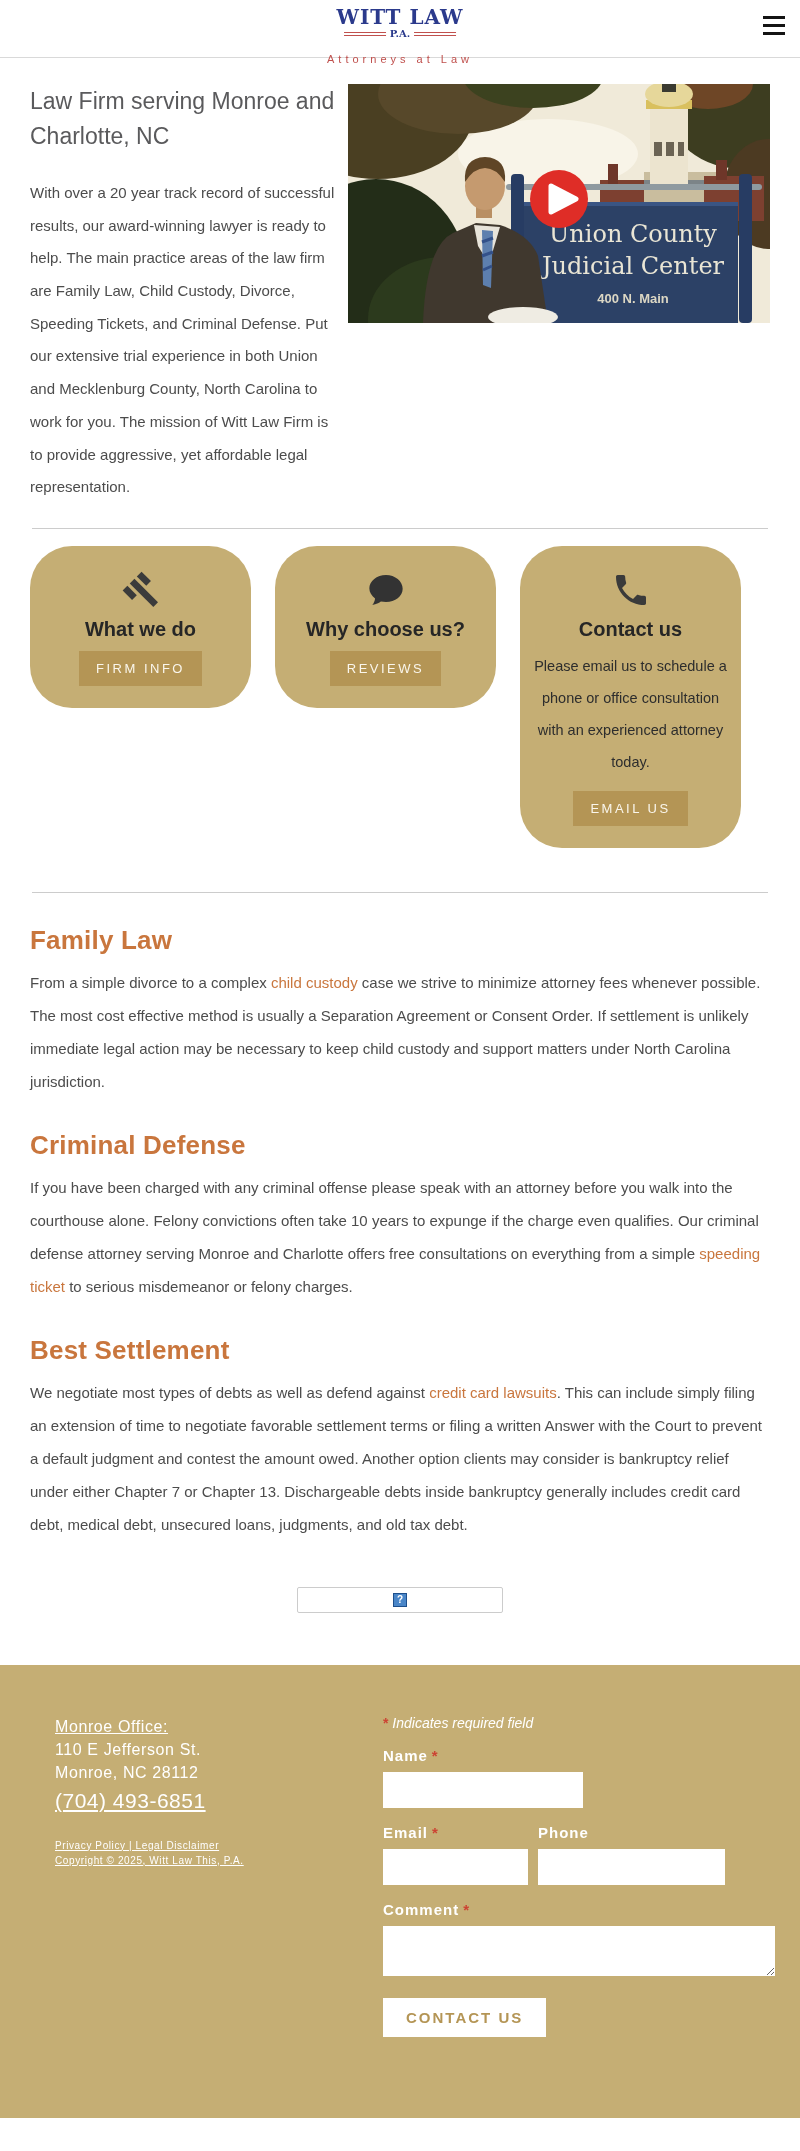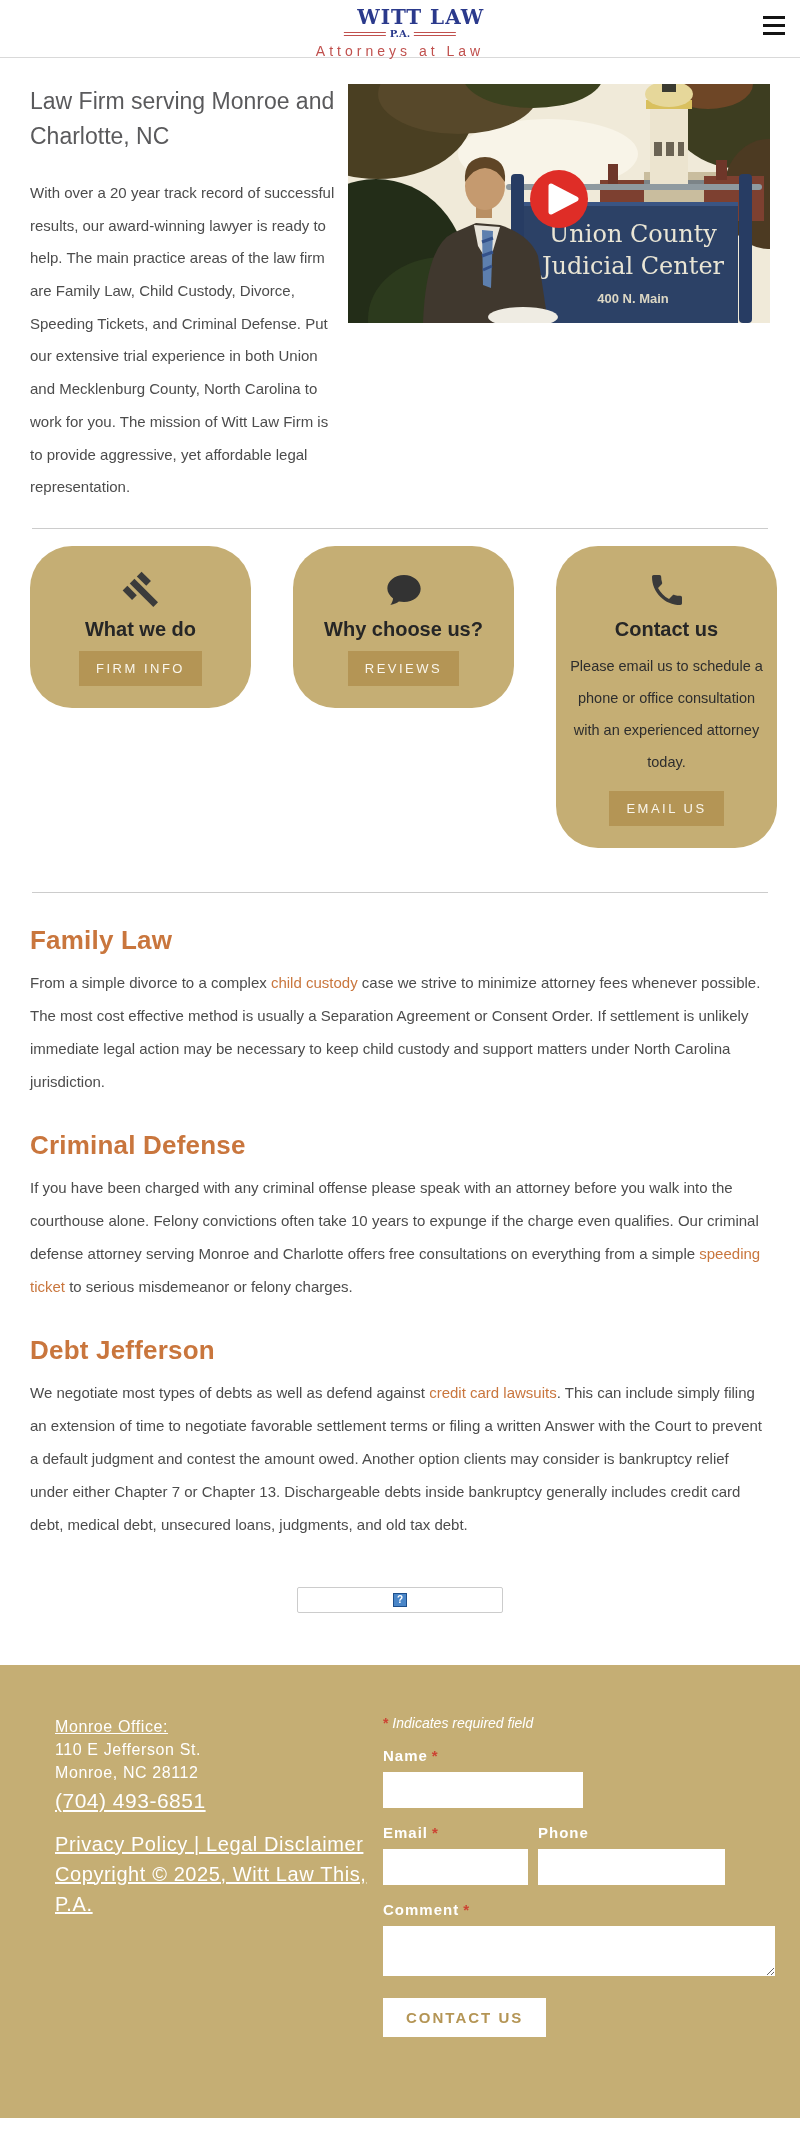--- a/index.html
+++ b/index.html
@@ -20,53 +20,53 @@
   }
   
   .header{
     position:relative;
     height:58px;
     background:#fff;
     border-bottom:1px solid #d9d9d9;
   }
   .logo{
     position:absolute;left:50%;top:7px;transform:translateX(-50%);
-    text-align:right;cursor:pointer;
+    text-align:center;cursor:pointer;
   }
   .logo-title{
     font-family:"DejaVu Serif",serif;
     font-weight:bold;font-size:20px;letter-spacing:1px;
     color:var(--logo_blue);line-height:1;
   }
   .logo-sub-row{display:flex;align-items:center;justify-content:center;gap:4px;margin-top:2px;}
   .pa-line{width:42px;height:4px;border-top:1px solid var(--logo_red);border-bottom:1px solid var(--logo_red);}
   .logo-sub{
     font-family:"DejaVu Serif",serif;font-weight:bold;font-size:10px;
     color:var(--logo_blue);line-height:1;
   }
   .logo-tagline{
-    margin-top:5px;font-size:14px;letter-spacing:4px;color:var(--logo_red);line-height:1;
+    margin-top:15px;font-size:11px;letter-spacing:4px;color:var(--logo_red);line-height:1;
   }
   .hamburger{position:absolute;right:15px;top:16px;width:22px;cursor:pointer;}
   .hamburger .bar{height:3px;background:#141414;margin-bottom:5px;}
   .hamburger .bar:last-child{margin-bottom:0;}
   
   .main{padding:0 30px;}
   .intro{display:flex;align-items:flex-start;padding-top:26px;min-height:470px;}
   .intro-col{width:312px;flex:0 0 312px;}
   .intro h1{
     font-size:23px;font-weight:500;color:var(--heading_gray);
     line-height:1.5;margin-bottom:24px;
   }
   .intro p{font-size:15px;line-height:2.18;color:var(--body_text);}
   .video-wrap{margin-left:auto;width:422px;height:309px;position:relative;cursor:pointer;}
   .video-wrap svg{display:block;width:422px;height:239px;}
   hr.divider{border:none;border-top:1px solid #cccccc;margin:0 2px;}
   
-  .cards{display:flex;gap:42px;margin-top:17px;margin-bottom:44px;align-items:flex-start;}
+  .cards{display:flex;gap:24px;margin-top:17px;margin-bottom:44px;align-items:flex-start;}
   .card{
     flex:0 0 221px;width:221px;
     background:var(--tan);
     border-radius:42px;
     text-align:center;
     padding:24px 13px 22px;
   }
   .card .card-icon{height:42px;margin-bottom:6px;}
   .card h3{font-size:20px;font-weight:600;color:#262626;margin-bottom:10px;}
   .card p{font-size:14.5px;line-height:2.2;color:#2d2d2d;margin-bottom:12px;}
@@ -101,21 +101,21 @@
     min-height:453px;
     padding:50px 25px 55px 55px;
     display:flex;
     color:#fff;
   }
   .footer-left{flex:0 0 328px;font-size:16px;letter-spacing:.6px;line-height:1.45;}
   .footer-left a{color:#fff;}
   .office-label{display:inline-block;text-decoration:underline;cursor:pointer;text-align:center;}
   .addr{letter-spacing:.6px;}
   .footer-phone{display:inline-block;font-size:21px;text-decoration:underline;cursor:pointer;margin-top:2px;letter-spacing:.5px;}
-  .footer-links{margin-top:12px;font-size:20px;line-height:1.5;}
+  .footer-links{margin-top:21px;font-size:10px;line-height:1.5;}
   .footer-links a{display:inline-block;text-decoration:underline;cursor:pointer;color:#fff;}
   
   .footer-form{flex:1;max-width:392px;margin-left:0;}
   .req-note{font-size:14px;font-style:italic;margin-bottom:14px;}
   .star{color:#cc4333;font-weight:bold;font-style:normal;}
   .f-label{font-size:15px;font-weight:bold;letter-spacing:1px;margin:16px 0 8px;}
   .f-label .star{margin-left:4px;}
   .footer-form input[type="text"]{
     height:36px;background:#fff;border:none;outline:none;
     font-size:15px;padding:0 8px;display:block;
@@ -282,21 +282,21 @@
     <h2>Family Law</h2>
     <p><span>From a simple divorce to a complex </span><a href="#">child custody</a><span> case we strive to minimize attorney fees whenever possible. The most cost effective method is usually a Separation Agreement or Consent Order. If settlement is unlikely immediate legal action may be necessary to keep child custody and support matters under North Carolina jurisdiction.</span></p>
   </div>
 
   <div class="section">
     <h2>Criminal Defense</h2>
     <p><span>If you have been charged with any criminal offense please speak with an attorney before you walk into the courthouse alone. Felony convictions often take 10 years to expunge if the charge even qualifies. Our criminal defense attorney serving Monroe and Charlotte offers free consultations on everything from a simple </span><a href="#">speeding ticket</a><span> to serious misdemeanor or felony charges.</span></p>
   </div>
 
   <div class="section">
-    <h2>Debt Jefferson</h2>
+    <h2>Best Settlement</h2>
     <p><span>We negotiate most types of debts as well as defend against </span><a href="#">credit card lawsuits</a><span>. This can include simply filing an extension of time to negotiate favorable settlement terms or filing a written Answer with the Court to prevent a default judgment and contest the amount owed. Another option clients may consider is bankruptcy relief under either Chapter 7 or Chapter 13. Dischargeable debts inside bankruptcy generally includes credit card debt, medical debt, unsecured loans, judgments, and old tax debt.</span></p>
   </div>
 
   <div class="img-placeholder">
     <span class="broken-img-icon">?</span>
   </div>
 
 </div>
 
 <div class="footer">

